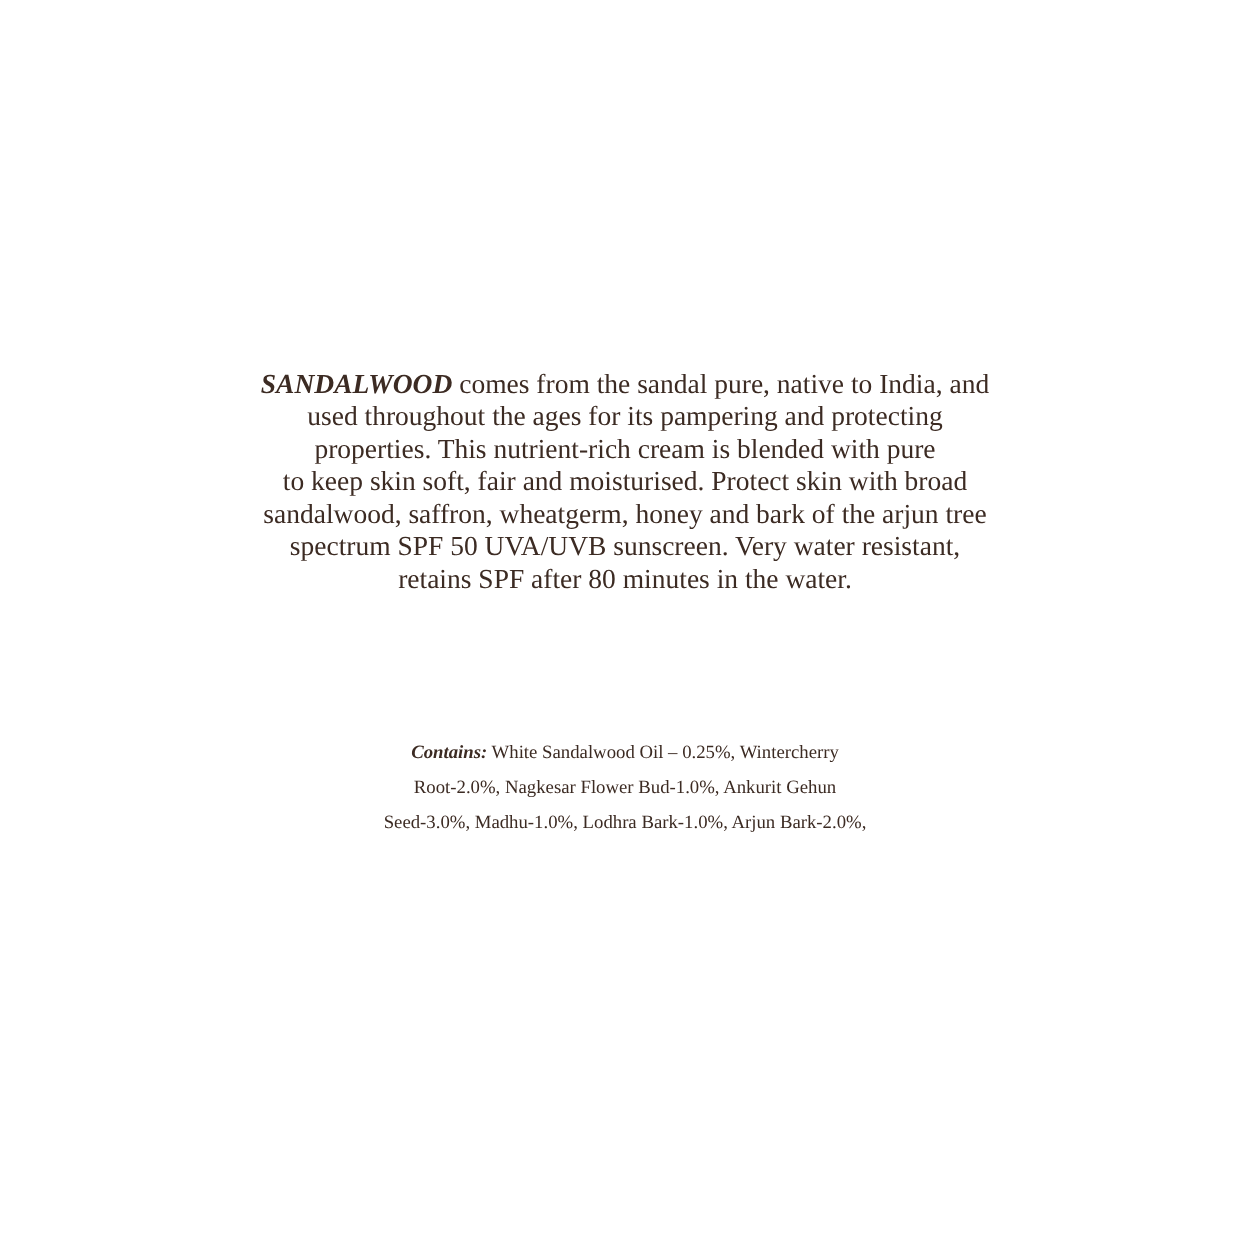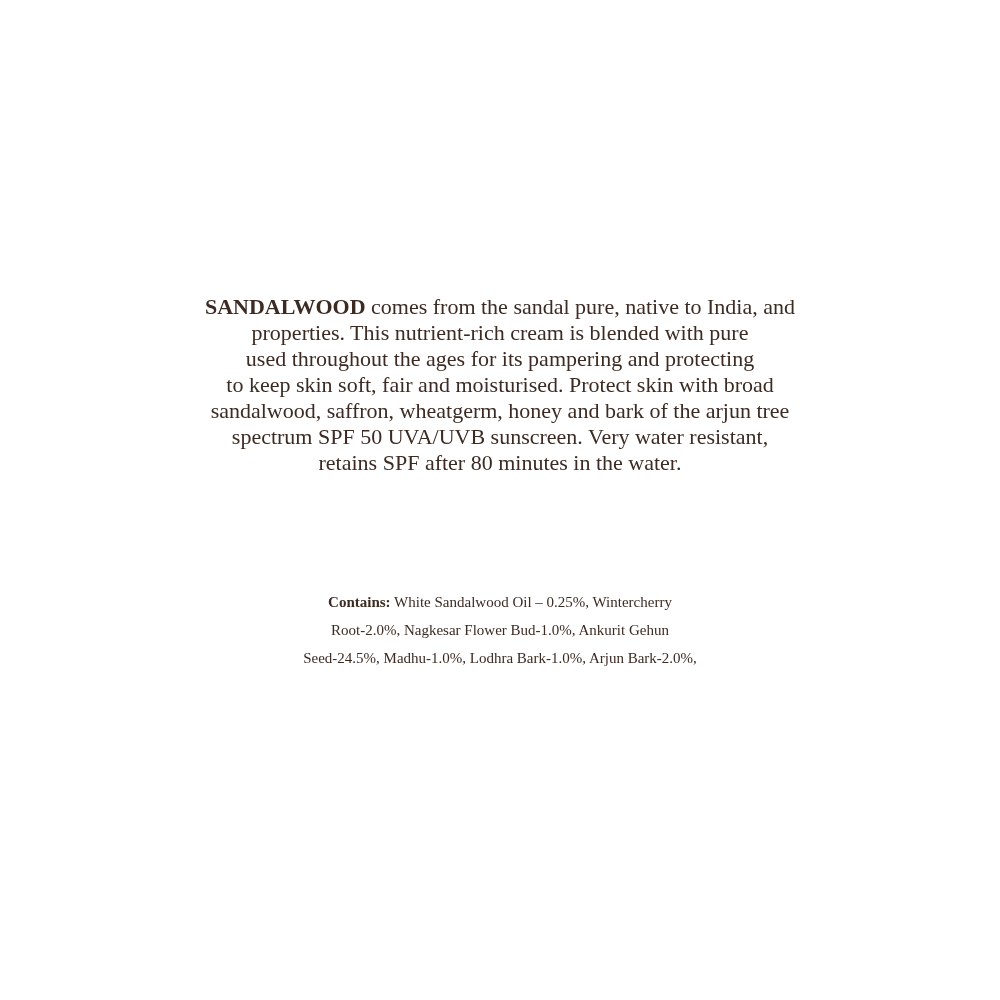--- a/index.html
+++ b/index.html
@@ -36,36 +36,37 @@
     font-size: 22px;
     line-height: 26px;
   }
   .para2 {
     top: 588px;
     font-size: 15px;
     line-height: 28px;
   }
   strong {
     font-weight: 700;
+    font-style: italic;
   }
 </style>
 </head>
 <body>
 
 <div class="sheet">
 
   <div class="para para1">
     <div class="line"><strong>SANDALWOOD</strong><span> comes from the sandal pure, native to India, and</span></div>
+    <div class="line">used throughout the ages for its pampering and protecting</div>
     <div class="line">properties. This nutrient-rich cream is blended with pure</div>
-    <div class="line">used throughout the ages for its pampering and protecting</div>
     <div class="line">to keep skin soft, fair and moisturised. Protect skin with broad</div>
     <div class="line">sandalwood, saffron, wheatgerm, honey and bark of the arjun tree</div>
     <div class="line">spectrum SPF 50 UVA/UVB sunscreen. Very water resistant,</div>
     <div class="line">retains SPF after 80 minutes in the water.</div>
   </div>
 
   <div class="para para2">
     <div class="line"><strong>Contains:</strong><span> White Sandalwood Oil – 0.25%, Wintercherry</span></div>
     <div class="line">Root-2.0%, Nagkesar Flower Bud-1.0%, Ankurit Gehun</div>
-    <div class="line">Seed-24.5%, Madhu-1.0%, Lodhra Bark-1.0%, Arjun Bark-2.0%,</div>
+    <div class="line">Seed-3.0%, Madhu-1.0%, Lodhra Bark-1.0%, Arjun Bark-2.0%,</div>
   </div>
 
 </div>
 
 </body></html>

